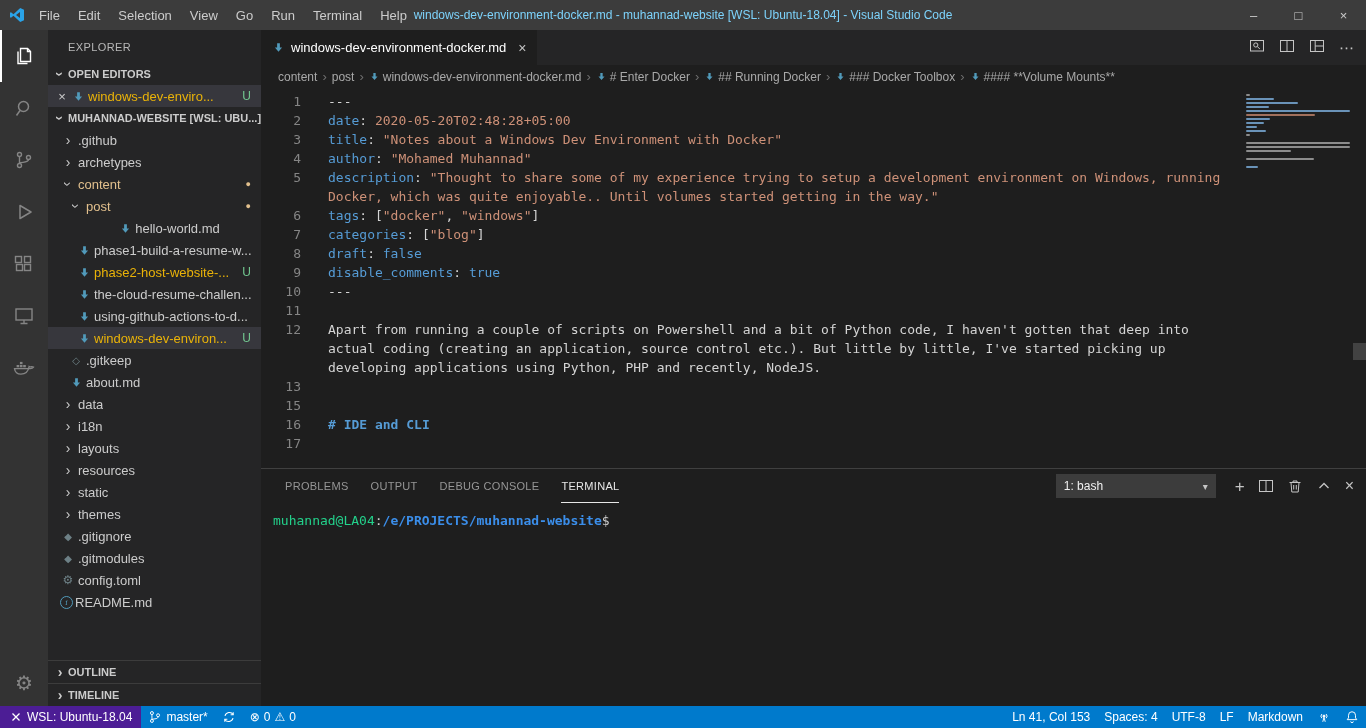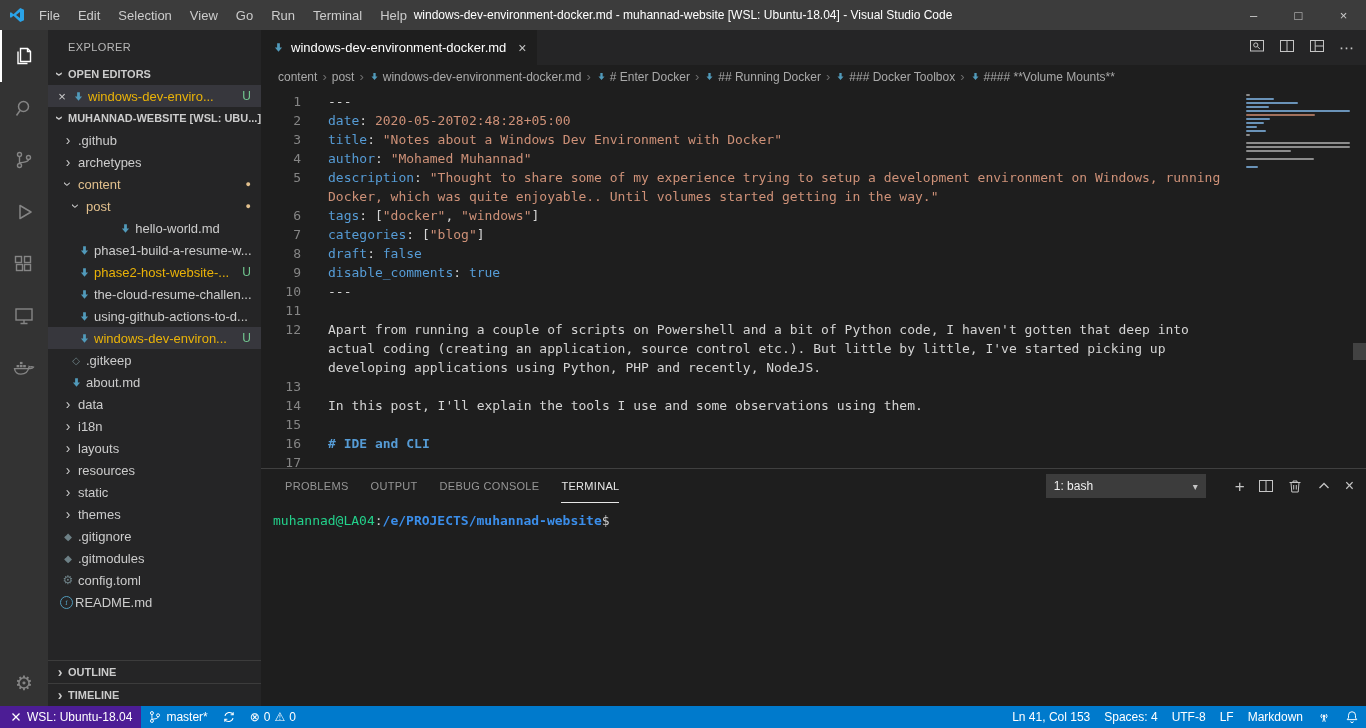--- a/index.html
+++ b/index.html
@@ -4,21 +4,21 @@
 <style>
   html,body{margin:0;padding:0}
   body{width:1366px;height:728px;overflow:hidden;background:#1e1e1e;font-family:"Liberation Sans",sans-serif}
   .window{width:1366px;height:728px;display:flex;flex-direction:column;overflow:hidden;background:#1e1e1e}
 
   
   .titlebar{height:30px;background:#3c3c3c;display:flex;align-items:center;position:relative;flex:0 0 auto}
   .logo{margin:0 5px 0 9px;display:flex;align-items:center}
   .menubar{display:flex;height:100%;align-items:center}
   .menu-item{padding:0 9px;font-size:13px;color:#cccccc;height:100%;display:flex;align-items:center;cursor:default}
-  .window-title{position:absolute;left:50%;transform:translateX(-50%);font-size:12px;color:#ffffff;white-space:nowrap}
+  .window-title{position:absolute;left:50%;transform:translateX(-50%);font-size:12px;color:#7dd3fc;white-space:nowrap}
   .window-controls{margin-left:auto;display:flex;height:100%}
   .wc{width:45px;height:100%;display:flex;align-items:center;justify-content:center;color:#cccccc;font-size:13px}
 
   
   .main{flex:1;display:flex;min-height:0}
 
   
   .activitybar{width:48px;background:#333333;display:flex;flex-direction:column;flex:0 0 auto}
   .ab-item{height:52px;display:flex;align-items:center;justify-content:center;color:#858585;position:relative}
   .ab-item svg{width:24px;height:24px}
@@ -82,21 +82,21 @@
   .mm-space{height:4px}
   .overview-mark{position:absolute;right:0;top:255px;width:13px;height:17px;background:rgba(121,121,121,.4)}
 
   
   .panel{height:238px;border-top:1px solid #404040;display:flex;flex-direction:column;flex:0 0 auto;box-sizing:border-box}
   .panel-header{height:34px;display:flex;align-items:center;padding:0 12px 0 24px;flex:0 0 auto}
   .panel-tabs{display:flex;gap:22px;height:100%}
   .panel-tab{display:flex;align-items:center;font-size:11px;color:#969696;height:100%;box-sizing:border-box;border-bottom:1px solid transparent;letter-spacing:.3px}
   .panel-tab.active{color:#e7e7e7;border-bottom-color:#e7e7e7}
   .panel-actions{margin-left:auto;display:flex;align-items:center;gap:13px;color:#c5c5c5}
-  .shell-select{width:160px;height:24px;background:#3c3c3c;display:flex;align-items:center;justify-content:space-between;padding:0 8px;font-size:12px;color:#f0f0f0;margin-right:16px;box-sizing:border-box}
+  .shell-select{width:160px;height:24px;background:#3c3c3c;display:flex;align-items:center;justify-content:space-between;padding:0 8px;font-size:12px;color:#f0f0f0;margin-right:6px;box-sizing:border-box}
   .sel-arrow{font-size:10px;color:#c5c5c5}
   .pa{display:flex;align-items:center;justify-content:center}
   .pa svg{width:16px;height:16px}
   .pa-plus{font-size:17px;line-height:1}
   .pa-close{font-size:16px;line-height:1}
   .terminal{flex:1;padding:9px 0 0 12px;font:13px/18px "DejaVu Sans Mono",monospace;color:#cccccc}
   .t-user{color:#23d18b;font-weight:normal}
   .t-path{color:#3b8eea;font-weight:bold}
   .t-plain{color:#cccccc}
 
@@ -486,24 +486,20 @@
             </div>
             <div class="code-line">
               <div class="line-number">12</div>
               <div class="line-content"><span class="tok-text">Apart from running a couple of scripts on Powershell and a bit of Python code, I haven't gotten that deep into actual coding (creating an application, source control etc.). But little by little, I've started picking up developing applications using Python, PHP and recently, NodeJS.</span></div>
             </div>
             <div class="code-line">
               <div class="line-number">13</div>
               <div class="line-content"></div>
             </div>
             <div class="code-line">
-              <div class="line-number">14</div>
-              <div class="line-content"><span class="tok-text">In this post, I'll explain the tools I use and some observations using them.</span></div>
-            </div>
-            <div class="code-line">
               <div class="line-number">15</div>
               <div class="line-content"></div>
             </div>
             <div class="code-line">
               <div class="line-number">16</div>
               <div class="line-content"><span class="tok-heading"># IDE and CLI</span></div>
             </div>
             <div class="code-line">
               <div class="line-number">17</div>
               <div class="line-content"></div>

